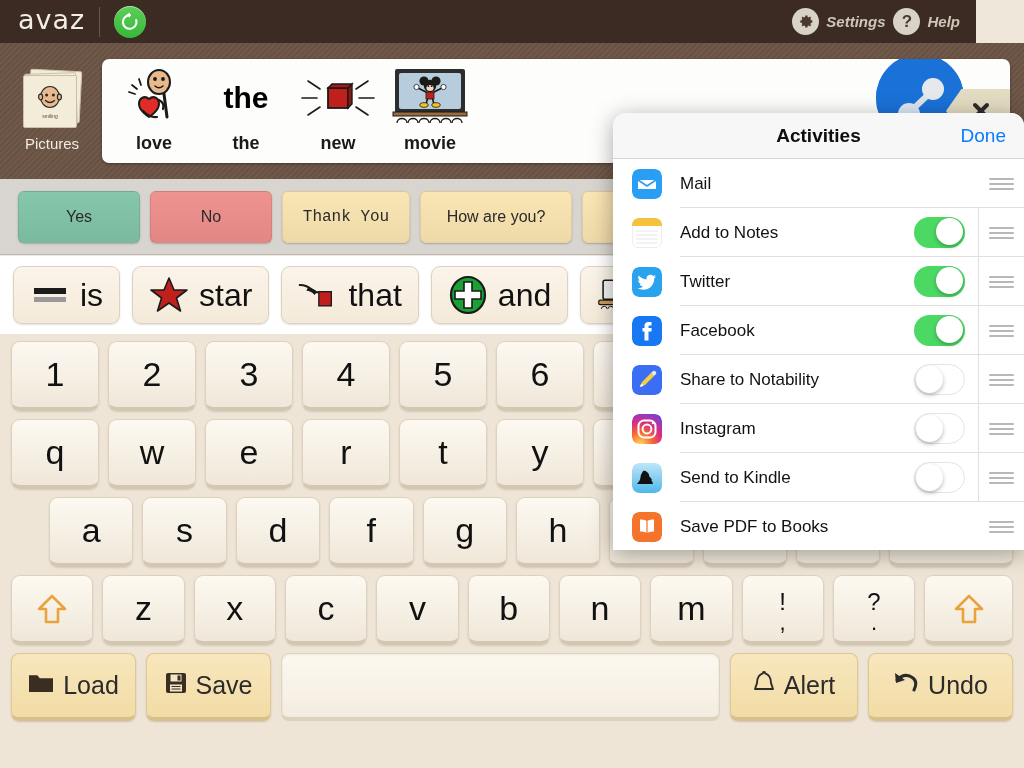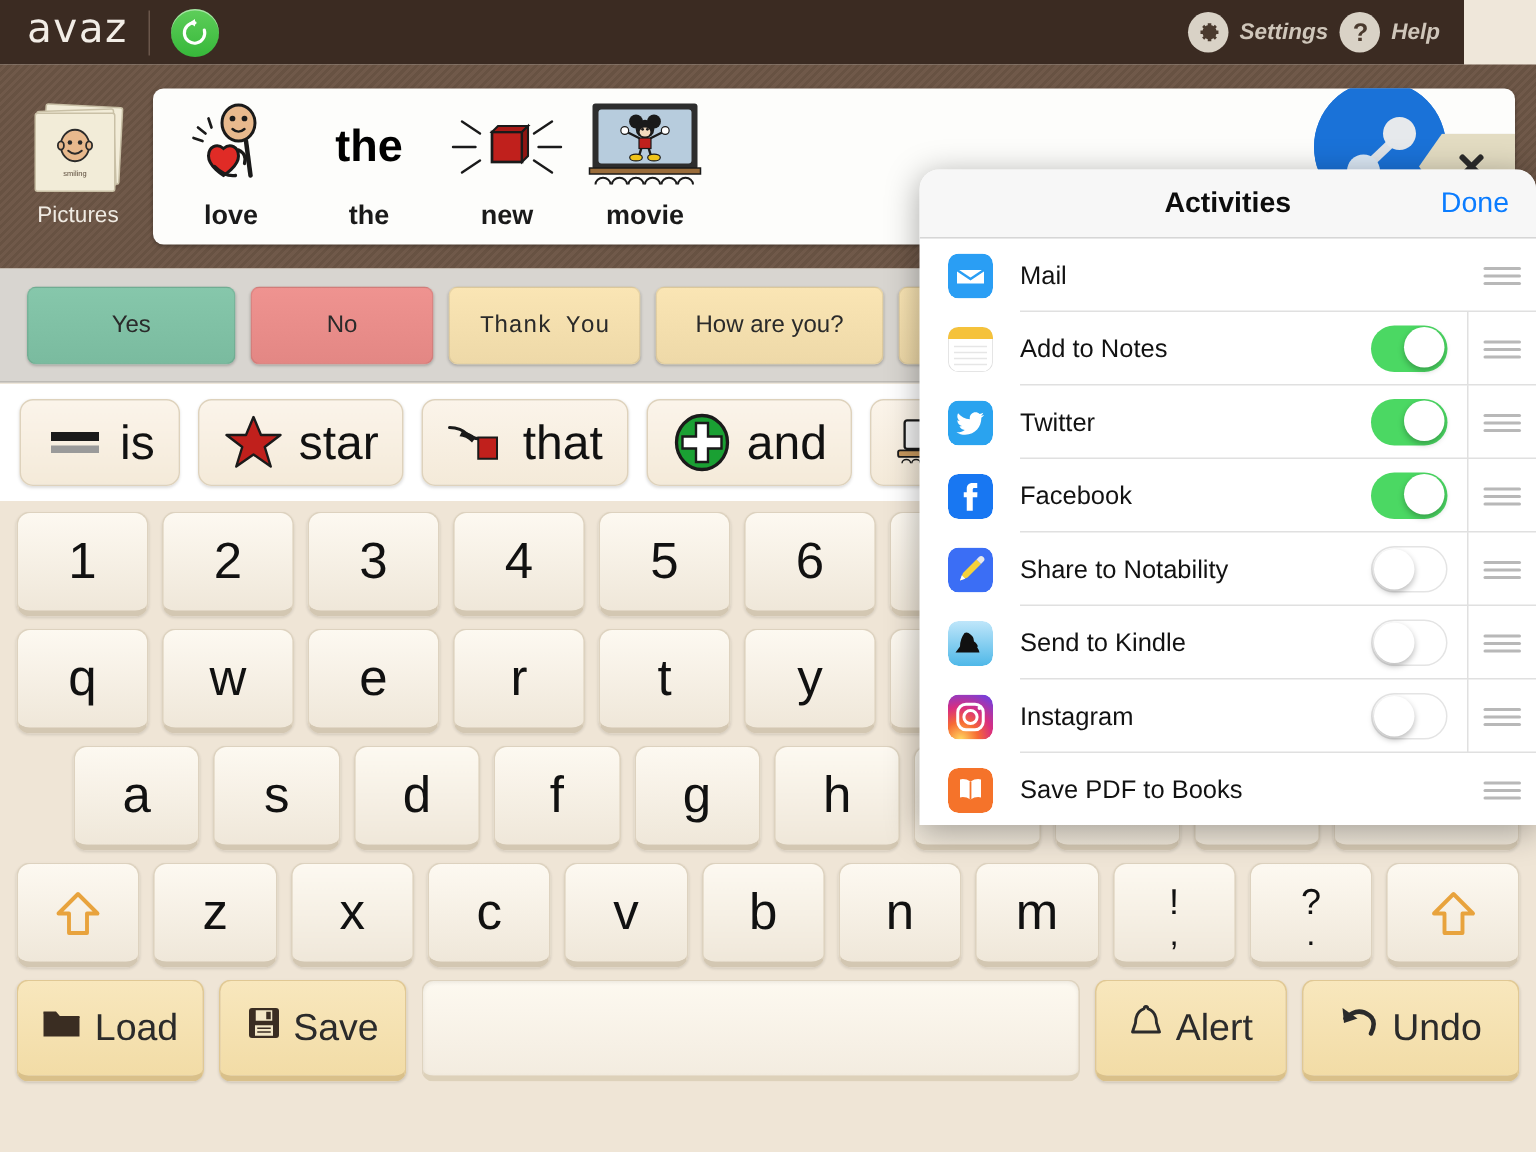--- a/index.html
+++ b/index.html
@@ -330,21 +330,21 @@
 
     <div id="delete-key">
       <svg width="22" height="22" viewBox="0 0 22 22">
         <path d="M5 5 L17 17 M17 5 L5 17" stroke="#2b2b2b" stroke-width="4" stroke-linecap="round"></path>
       </svg>
     </div>
   </div>
 </div>
 
 <div id="quick-row">
-  <div class="qp" style="width: 139px; background: linear-gradient(rgb(134, 199, 171), rgb(122, 187, 159));">Yes</div>
+  <div class="qp" style="width: 122px; background: linear-gradient(rgb(134, 199, 171), rgb(122, 187, 159));">Yes</div>
   <div class="qp" style="width: 122px; background: linear-gradient(rgb(239, 147, 144), rgb(227, 135, 132));">No</div>
   <div class="qp" style="width: 128px; background: linear-gradient(rgb(250, 229, 180), rgb(238, 217, 168)); font-family: Liberation Mono, monospace;">Thank You</div>
   <div class="qp" style="width: 152px; background: linear-gradient(rgb(250, 229, 180), rgb(238, 217, 168));">How are you?</div>
   <div class="qp" style="width: 152px; background: linear-gradient(rgb(250, 229, 180), rgb(238, 217, 168));"></div>
 </div>
 
 <div id="pred-row">
 
   <div class="pred">
     <span class="pred-glyph">
@@ -615,45 +615,20 @@
           <i></i>
           <i></i>
           <i></i>
         </div>
         <div class="act-sep"></div>
       </div>
       <div class="act-row">
         <div class="act-icon">
           <svg width="30" height="30" viewBox="0 0 30 30">
             <defs>
-              <linearGradient id="kg" x1="0" y1="0" x2="0" y2="1">
-                <stop offset="0" stop-color="#bfe6fa"></stop>
-                <stop offset="1" stop-color="#4fb8e8"></stop>
-              </linearGradient>
-            </defs>
-            <rect width="30" height="30" rx="7" fill="url(#kg)"></rect>
-            <path d="M11 8 q-3 4 -3 9 l-3 4 h16 q-1-4 -4-6 q1-4 -2-6 q-2-2 -4-1z" fill="#111"></path>
-            <path d="M16 13 q3 1 4 4 l-3 1 q-1-3 -3-3z" fill="#111"></path>
-          </svg>
-        </div>
-        <div class="act-label">Send to Kindle</div>
-        <div class="toggle off">
-          <div class="knob"></div>
-        </div>
-        <div class="handle">
-          <i></i>
-          <i></i>
-          <i></i>
-        </div>
-        <div class="act-sep"></div>
-      </div>
-      <div class="act-row">
-        <div class="act-icon">
-          <svg width="30" height="30" viewBox="0 0 30 30">
-            <defs>
               <radialGradient id="ig" cx="0.28" cy="1" r="1.1">
                 <stop offset="0" stop-color="#ffd860"></stop>
                 <stop offset="0.35" stop-color="#f76b33"></stop>
                 <stop offset="0.65" stop-color="#d92e7f"></stop>
                 <stop offset="1" stop-color="#7b3ed6"></stop>
               </radialGradient>
             </defs>
             <rect width="30" height="30" rx="7" fill="url(#ig)"></rect>
             <rect x="6.5" y="6.5" width="17" height="17" rx="5.5" fill="none" stroke="#fff" stroke-width="2"></rect>
             <circle cx="15" cy="15" r="4.4" fill="none" stroke="#fff" stroke-width="2"></circle>
@@ -667,20 +642,45 @@
         <div class="handle">
           <i></i>
           <i></i>
           <i></i>
         </div>
         <div class="act-sep"></div>
       </div>
       <div class="act-row">
         <div class="act-icon">
           <svg width="30" height="30" viewBox="0 0 30 30">
+            <defs>
+              <linearGradient id="kg" x1="0" y1="0" x2="0" y2="1">
+                <stop offset="0" stop-color="#bfe6fa"></stop>
+                <stop offset="1" stop-color="#4fb8e8"></stop>
+              </linearGradient>
+            </defs>
+            <rect width="30" height="30" rx="7" fill="url(#kg)"></rect>
+            <path d="M11 8 q-3 4 -3 9 l-3 4 h16 q-1-4 -4-6 q1-4 -2-6 q-2-2 -4-1z" fill="#111"></path>
+            <path d="M16 13 q3 1 4 4 l-3 1 q-1-3 -3-3z" fill="#111"></path>
+          </svg>
+        </div>
+        <div class="act-label">Send to Kindle</div>
+        <div class="toggle off">
+          <div class="knob"></div>
+        </div>
+        <div class="handle">
+          <i></i>
+          <i></i>
+          <i></i>
+        </div>
+        <div class="act-sep"></div>
+      </div>
+      <div class="act-row">
+        <div class="act-icon">
+          <svg width="30" height="30" viewBox="0 0 30 30">
             <rect width="30" height="30" rx="7" fill="#f5732a"></rect>
             <path d="M15 9 q-3.5-2.2 -7-1.4 v12 q3.5-.8 7 1.4z" fill="#fff"></path>
             <path d="M15 9 q3.5-2.2 7-1.4 v12 q-3.5-.8 -7 1.4z" fill="#fff"></path>
             <path d="M15 9 v12" stroke="#f5732a" stroke-width="1.2"></path>
           </svg>
         </div>
         <div class="act-label">Save PDF to Books</div>
         <div class="handle noborder">
           <i></i>
           <i></i>

